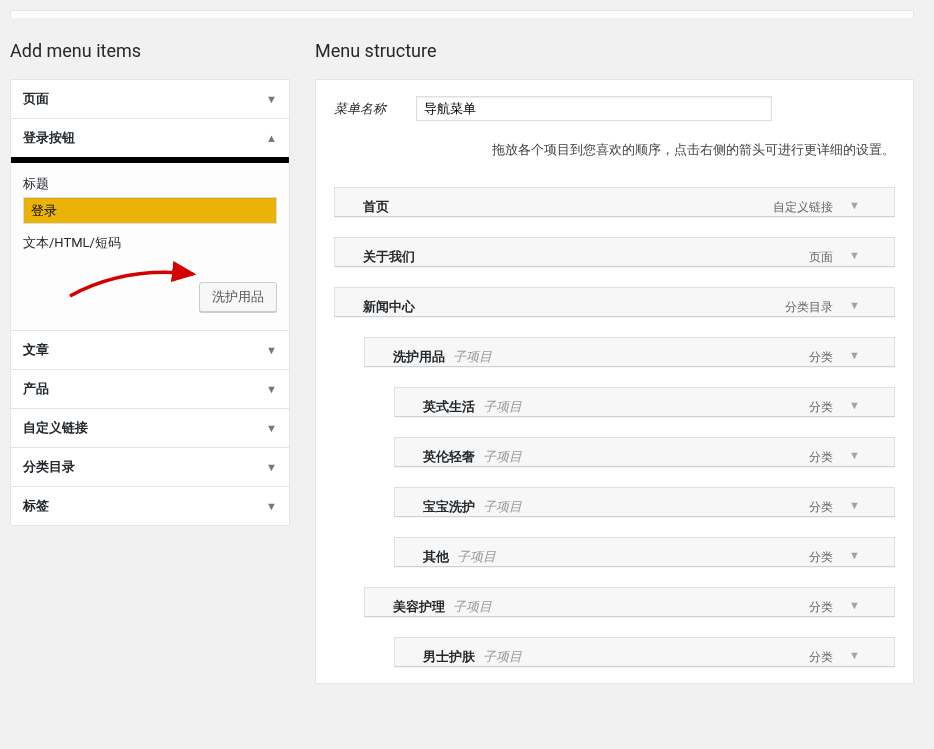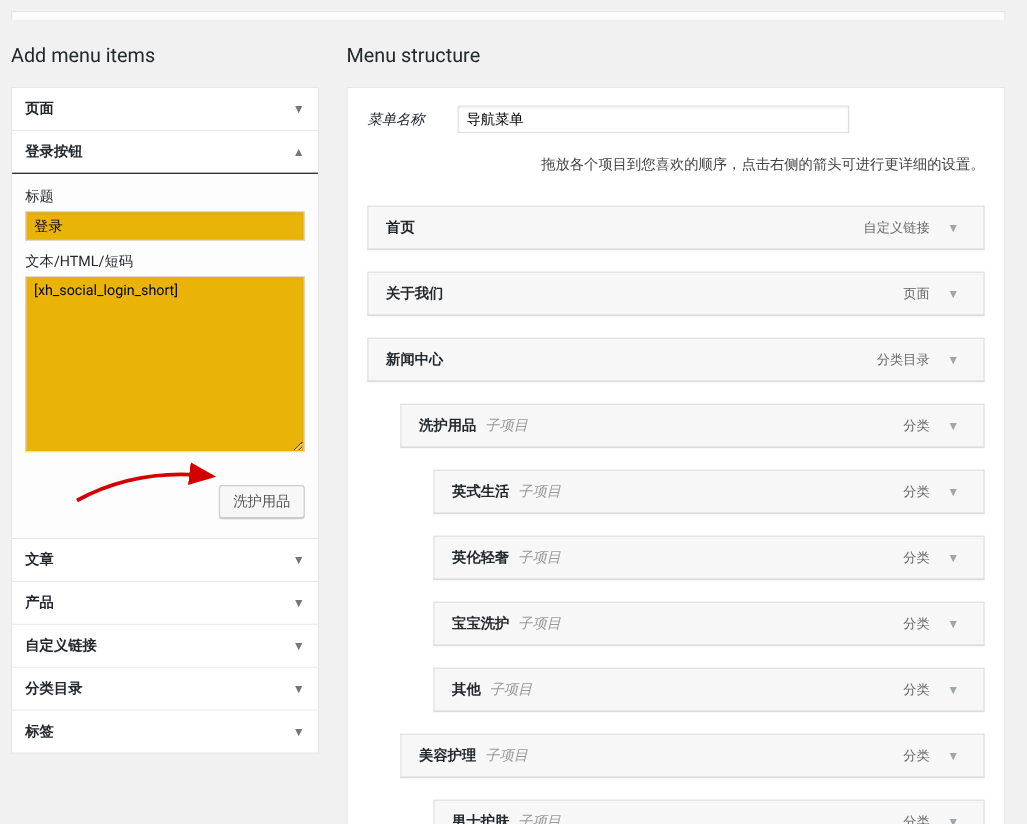--- a/index.html
+++ b/index.html
@@ -7,35 +7,35 @@
 .wrap { width: 934px; padding: 10px 20px 0 10px; }
 .topbar { height: 8px; background: #fcfcfc; border: 1px solid #e5e5e5; border-bottom: 0; margin-bottom: 22px; }
 .cols { display: flex; gap: 25px; }
 .left { width: 280px; flex-shrink: 0; }
 .right { flex: 1; }
 h2.section-title { font-size: 18px; font-weight: 400; color: #23282d; margin-bottom: 18px; }
 .acc { border: 1px solid #e5e5e5; border-top: 0; }
 .acc:first-child { border-top: 1px solid #e5e5e5; }
 .acc-head { display: flex; justify-content: space-between; align-items: center; padding: 10px 12px; background: #fff; cursor: pointer; font-weight: 600; }
 .acc-head .arrow { color: #72777c; font-size: 11px; }
-.acc-body { padding: 12px; border-top: 1px solid #000000; background: #fdfdfd; }
+.acc-body { padding: 12px; border-top: 6px solid #000000; background: #fdfdfd; }
 .acc-body label { display: block; font-size: 13px; color: #23282d; margin-bottom: 4px; }
 .text-input { width: 100%; border: 1px solid #ddd; padding: 5px 7px; font-size: 13px; background: #eab308; box-shadow: inset 0 1px 2px rgba(0,0,0,.07); }
 textarea.text-input { height: 160px; resize: both; font-family: inherit; }
 .spacer-v { height: 10px; }
 .submit-row { position: relative; display: flex; justify-content: flex-end; padding-top: 26px; padding-bottom: 6px; }
 .btn-sec { background: #f7f7f7; border: 1px solid #ccc; color: #555; padding: 5px 12px; font-size: 13px; border-radius: 3px; cursor: pointer; box-shadow: 0 1px 0 #ccc; }
 .arrow-svg { position: absolute; left: 42px; top: 0px; }
 .menu-panel { background: #fff; border: 1px solid #e5e5e5; padding: 16px 18px; }
 .name-row { display: flex; align-items: center; gap: 30px; margin-bottom: 20px; }
 .name-row label { font-style: italic; color: #23282d; font-size: 13px; }
 .name-input { width: 356px; border: 1px solid #ddd; padding: 4px 7px; font-size: 13px; box-shadow: inset 0 1px 2px rgba(0,0,0,.07); }
 .instr { color: #444; font-size: 13px; margin-bottom: 18px; text-align: right; }
 .menu-list { }
-.mi { border: 1px solid #dfdfdf; border-bottom-color: #d0d0d0; background: #f7f7f7; height: 40px; display: flex; align-items: center; padding: 0 16px; cursor: move; box-shadow: 0 1px 1px rgba(0,0,0,.04); }
+.mi { border: 1px solid #dfdfdf; border-bottom-color: #d0d0d0; background: #f7f7f7; height: 30px; display: flex; align-items: flex-end; padding: 0 28px; cursor: move; box-shadow: 0 1px 1px rgba(0,0,0,.04); }
 .mi + .mi, .row .mi { margin-top: 10px; }
 .row { margin-top: 10px; }
 .mi-title { font-weight: 600; color: #23282d; flex: 0 0 auto; }
 .mi-sub { color: #999; font-style: italic; margin-left: 8px; flex: 0 0 auto; }
 .mi-spacer { flex: 1; }
 .mi-type { color: #666; font-size: 12px; margin-right: 10px; }
 .mi-toggle { color: #a0a5aa; font-size: 11px; padding: 4px 6px; cursor: pointer; }
 .indent-1 { padding-left: 30px; }
 .indent-2 { padding-left: 60px; }
 .row { display: flex; }
@@ -62,21 +62,20 @@
         <div class="acc">
           <div class="acc-head">
             <span>登录按钮</span>
             <span class="arrow">▲</span>
           </div>
           <div class="acc-body">
             <label>标题</label>
             <input type="text" class="text-input" value="登录" style="">
             <div class="spacer-v"></div>
             <label>文本/HTML/短码</label>
-            <textarea class="text-input" style="">[xh_social_login_short]</textarea>
             <div class="submit-row">
               <svg class="arrow-svg" width="140" height="46">
                 <defs>
                     <marker id="ah" markerWidth="8" markerHeight="8" refX="6" refY="3" orient="auto">
                       <path d="M0,0 L7,3 L0,6 Z" fill="#d40000"></path>
                     </marker>
                   </defs>
                 <path d="M5,40 Q60,10 128,18" stroke="#d40000" stroke-width="3.5" fill="none" marker-end="url(#ah)"></path>
               </svg>
               <button class="btn-sec">洗护用品</button>

